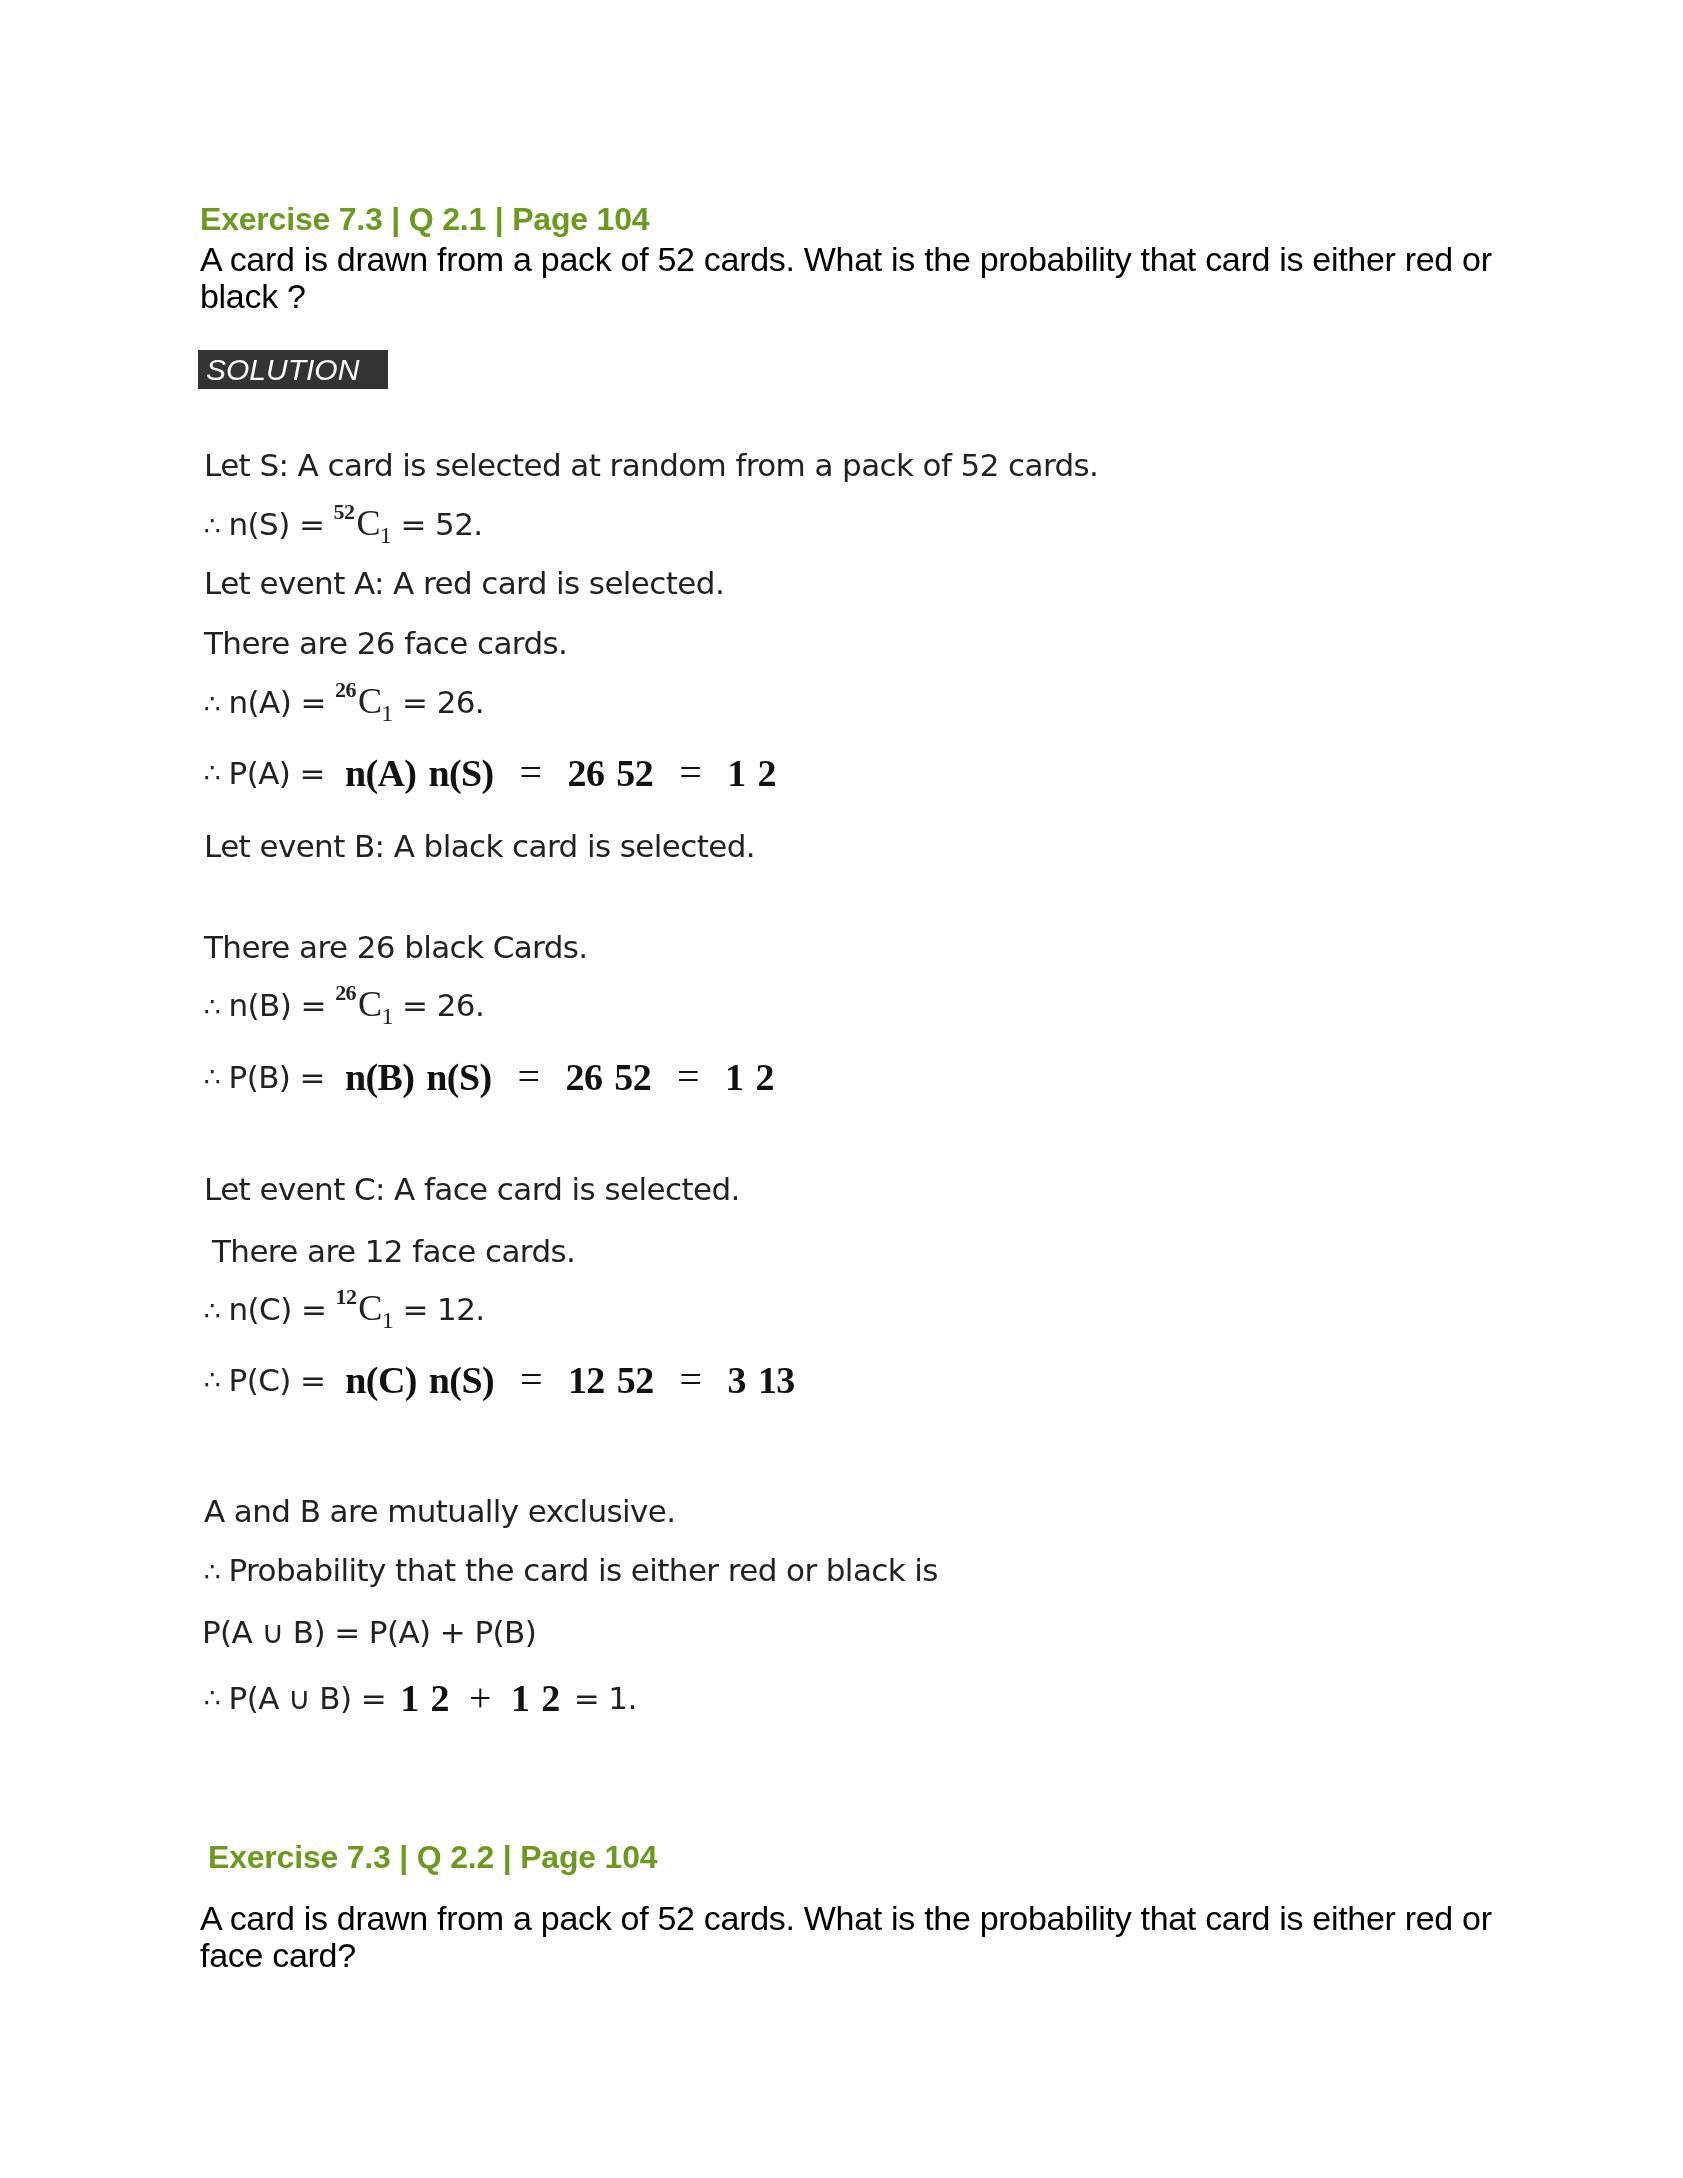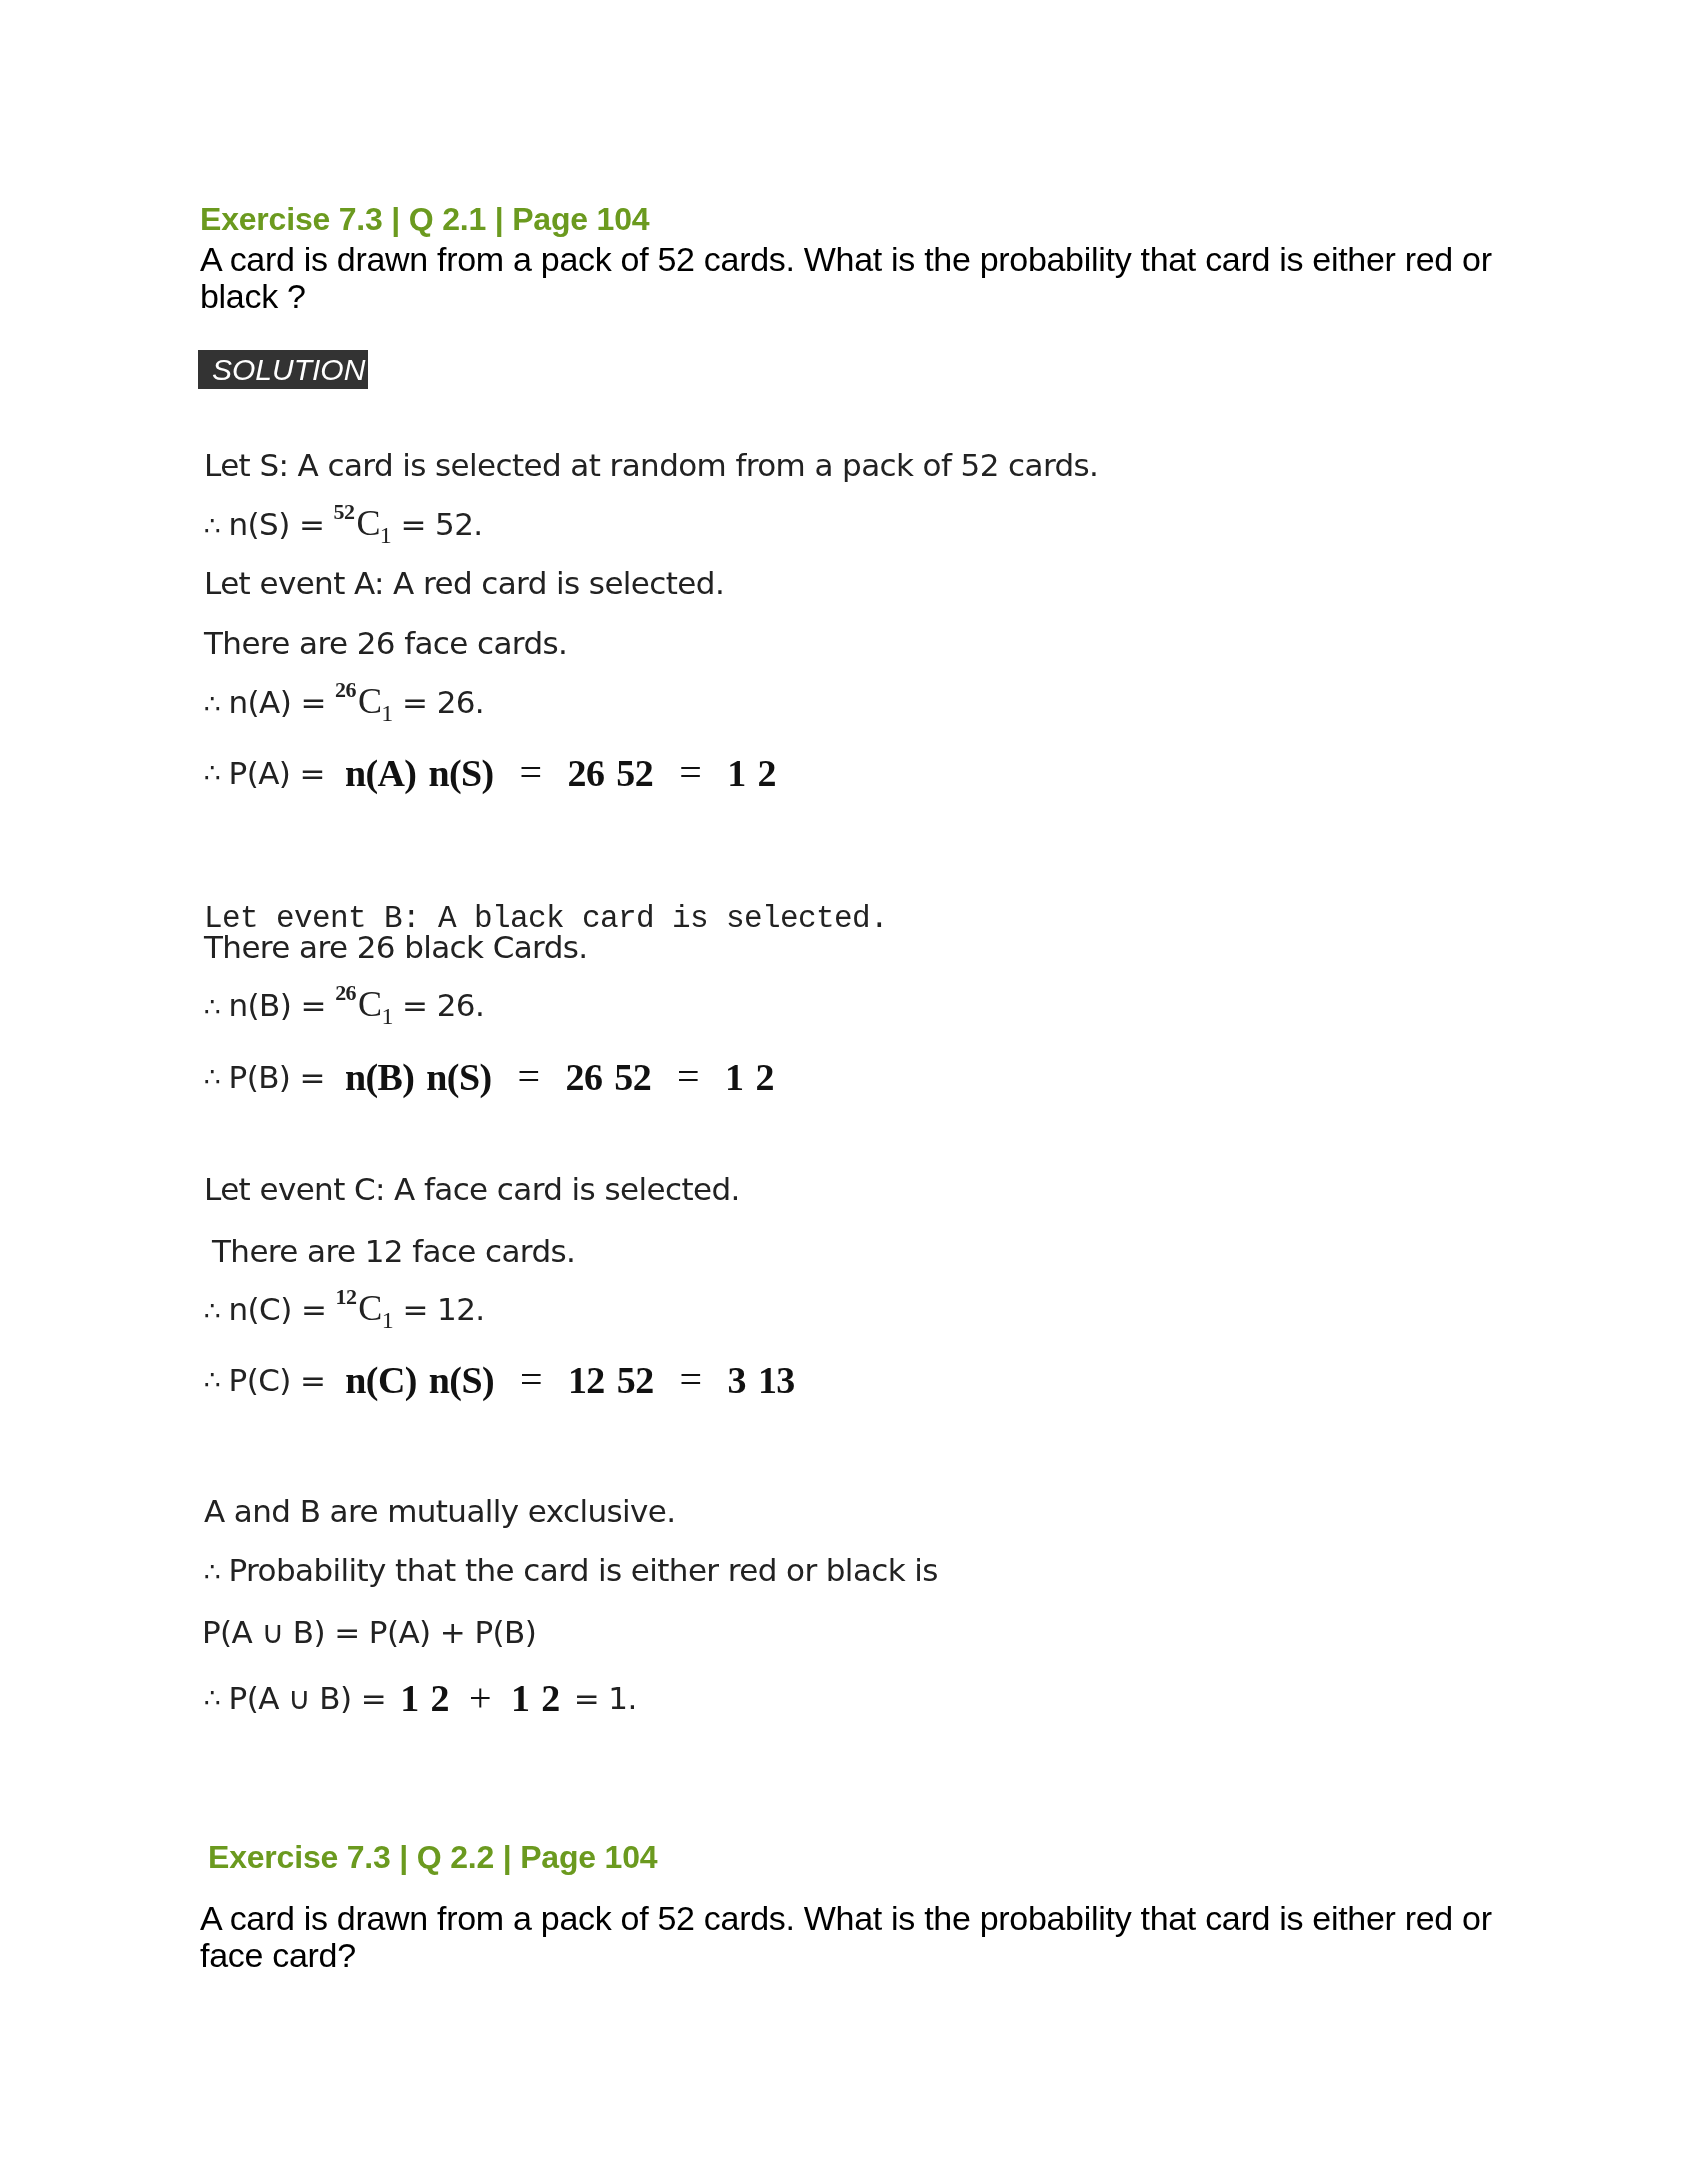--- a/index.html
+++ b/index.html
@@ -12,22 +12,22 @@
   }
   .question {
     font-family: "Liberation Sans", sans-serif;
     font-size: 34px; color: #000000; letter-spacing: -0.3px;
     line-height: 37px; white-space: normal; width: 1317px;
   }
   .solution-badge {
     background: #333333; color: #ffffff;
     font-family: "Liberation Sans", sans-serif;
     font-style: italic; font-size: 30px;
-    height: 39px; width: 170px; overflow: hidden;
-    line-height: 40px; padding-left: 14px; box-sizing: border-box;
+    height: 39px; width: 190px; overflow: hidden;
+    line-height: 40px; padding-left: 8px; box-sizing: border-box;
   }
   .line {
     font-family: "DejaVu Sans", sans-serif;
     font-size: 31px; color: #222222; letter-spacing: -0.6px;
     line-height: 36px;
   }
   .comb { display: inline-block; position: relative; }
   .comb .sup { font-family: "Liberation Serif", serif; font-weight: bold; font-size: 22px; position: relative; top: -16px; margin-right: 2px; }
   .comb .C { font-family: "Liberation Serif", serif; font-size: 36px; }
   .comb .sub { font-family: "Liberation Serif", serif; font-size: 24px; position: relative; top: 8px; }
@@ -81,21 +81,21 @@
       <span class="den">52</span>
     </span>
   <span class="op">=</span>
   <span class="frac">
       <span class="num">1</span>
       <span class="bar"></span>
       <span class="den">2</span>
     </span>
 </div>
 
-<div class="abs line" style="left:204px; top:901px;font-family:Liberation Mono, monospace;">Let event B: A black card is selected.</div>
+<div class="abs line" style="left:204px; top:828px;">Let event B: A black card is selected.</div>
 <div class="abs line" style="left:204px; top:929px;">There are 26 black Cards.</div>
 
 <div class="abs line" style="left:204px; top:986px;">
   <span class="therefore">∴</span><span>n(B) =</span>
   <span class="comb"><span class="sup">26</span><span class="C">C</span><span class="sub">1</span></span>
   <span>= 26.</span>
 </div>
 
 <div class="abs line frac-row" style="left:204px; top:1054px;">
   <span class="therefore">∴</span>

